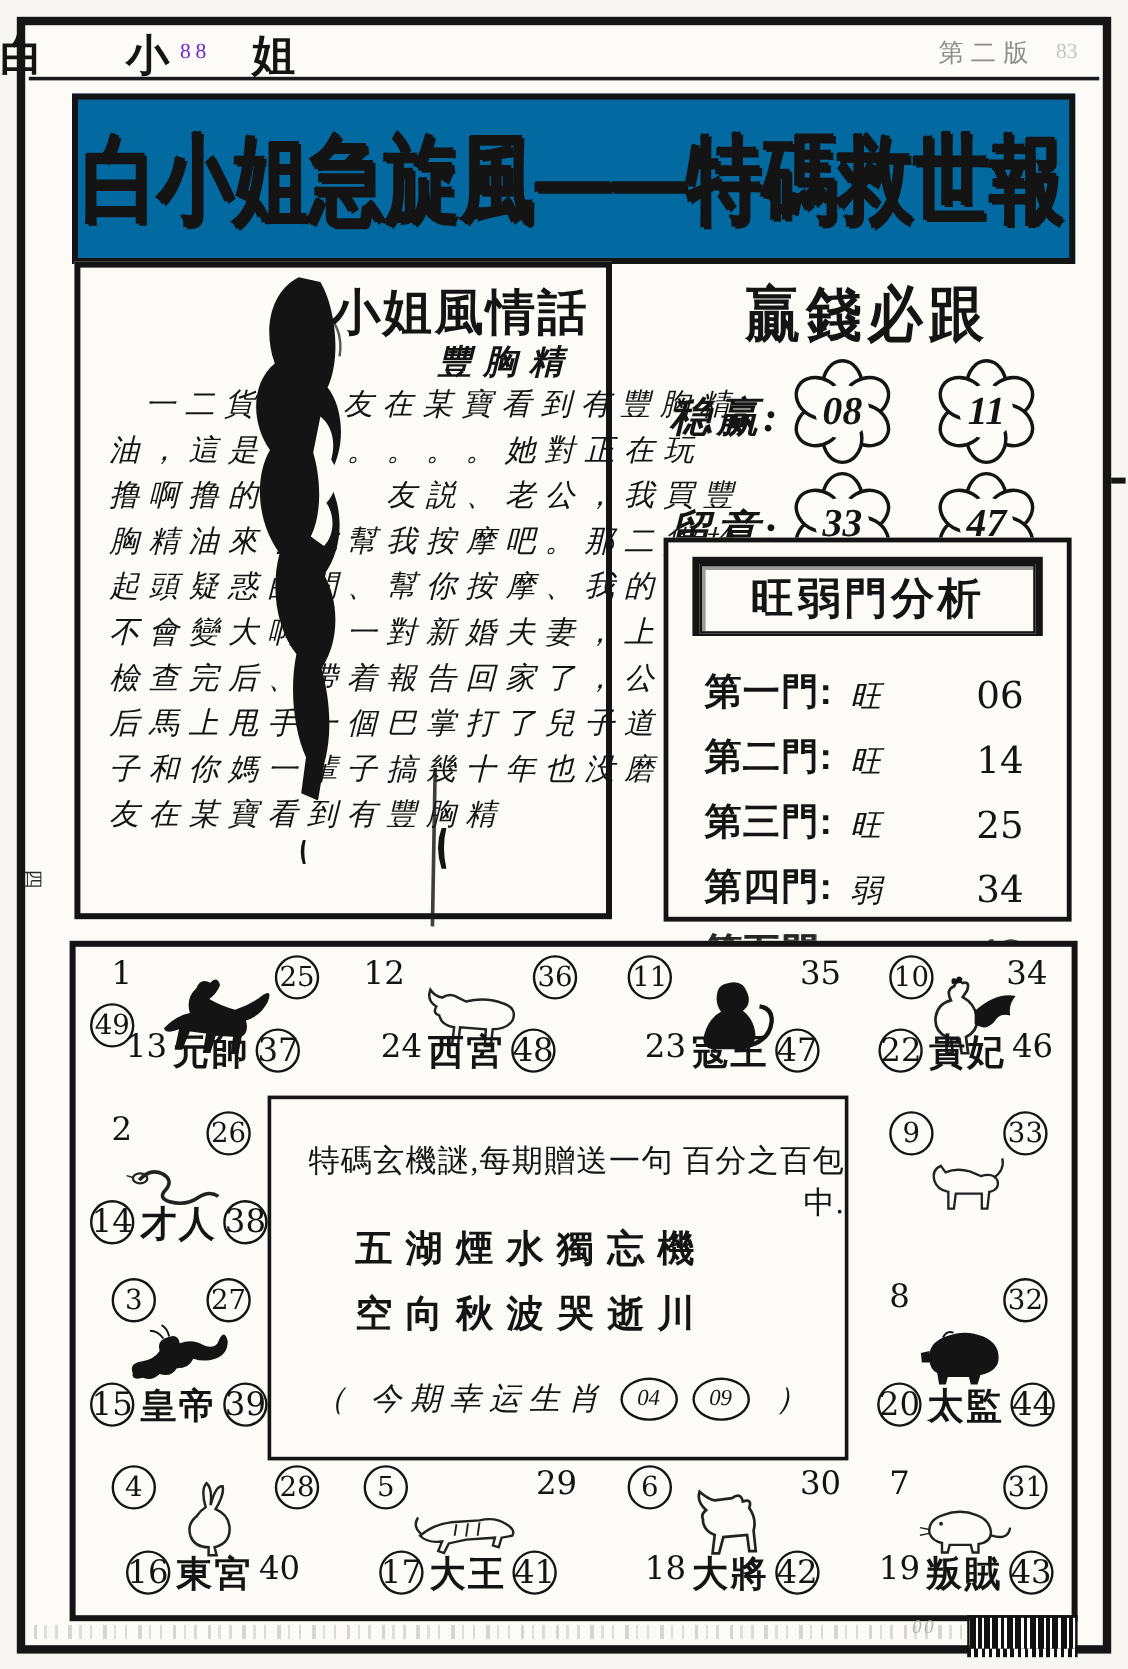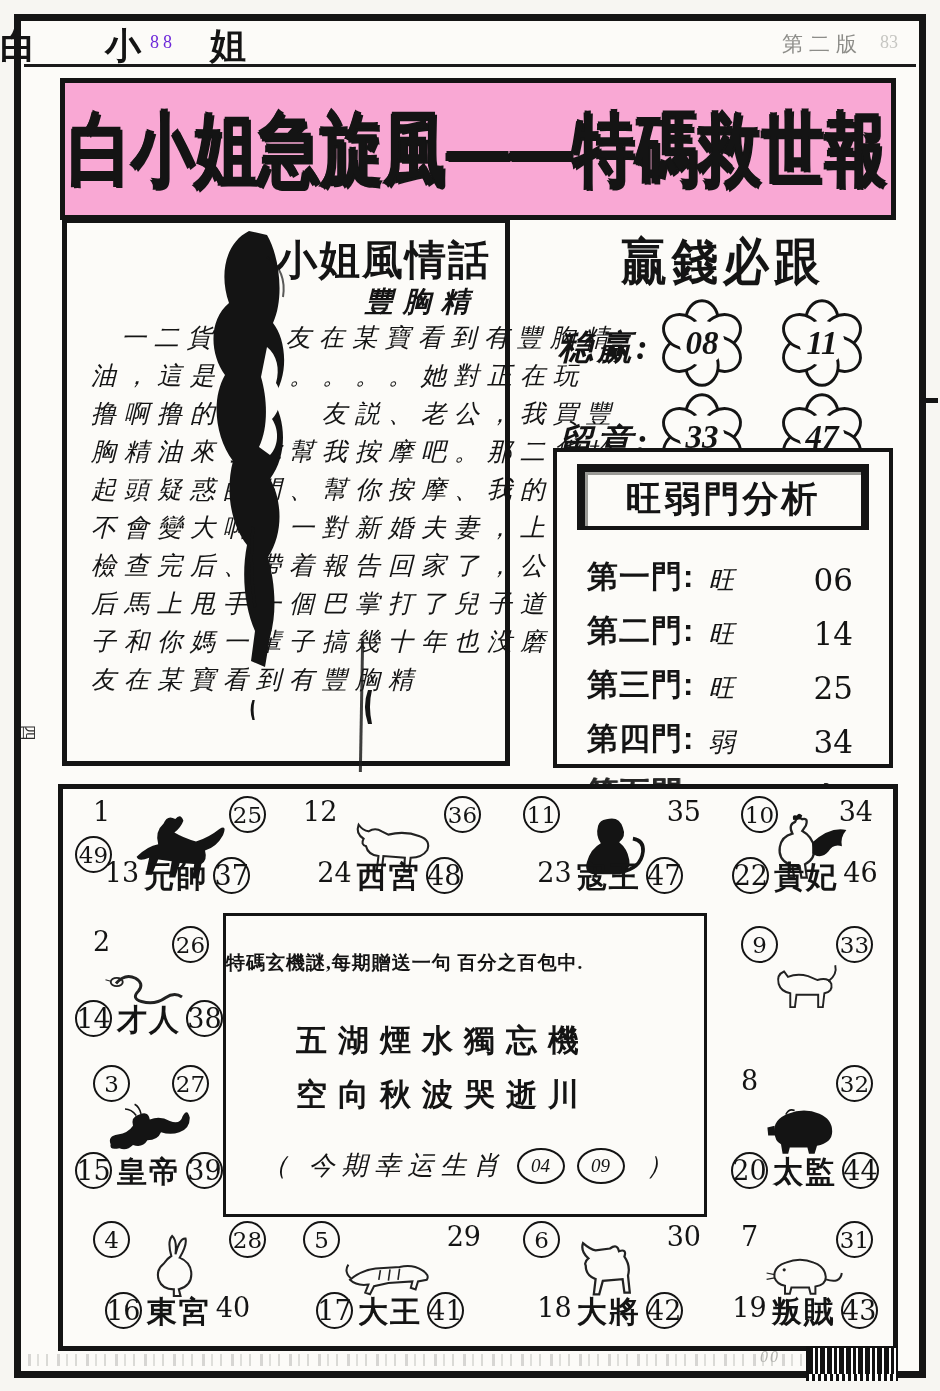--- a/index.html
+++ b/index.html
@@ -10,21 +10,21 @@
   
   .masthead{position:absolute;left:0;top:22px;width:940px;font-size:36px;
             letter-spacing:30px;font-weight:600;}
   .edition{position:absolute;left:782px;top:30px;font-size:21px;color:#8d8d89;letter-spacing:6px;}
   .noise-a{position:absolute;left:150px;top:32px;font-size:18px;color:#6d28d9;letter-spacing:4px;}
   .noise-b{position:absolute;left:880px;top:32px;font-size:18px;color:#c6c6c2;}
   .mast-rule{position:absolute;left:24px;top:64px;width:892px;height:3px;background:#1a1a1a;}
 
   
   .banner-box{position:absolute;left:60px;top:78px;width:826px;height:132px;border:5px solid #141414;
-              display:flex;align-items:center;justify-content:center;background:#f9a8d4;}
+              display:flex;align-items:center;justify-content:center;background:#0369a1;}
   .banner-text{font-family:"Liberation Sans","DejaVu Sans",sans-serif;font-weight:900;font-size:62px;
                letter-spacing:1px;transform:scaleY(1.3);white-space:nowrap;
                text-shadow:2px 2px 0 #141414,-1px 1px 0 #141414;}
 
   
   .story-box{position:absolute;left:62px;top:218px;width:438px;height:538px;border:5px solid #141414;background:#fcfbf8;}
   .story-title{position:absolute;right:14px;top:10px;font-size:41px;font-weight:700;letter-spacing:2px;}
   .story-subtitle{position:absolute;right:26px;top:60px;font-size:28px;font-weight:700;font-style:italic;letter-spacing:10px;}
   .story-lines{position:absolute;left:24px;top:96px;right:12px;}
   .story-line{font-size:25px;line-height:38px;letter-spacing:8px;font-style:italic;white-space:nowrap;}
@@ -68,21 +68,21 @@
   .corner.tl{left:18px;top:4px;} .corner.tr{right:14px;top:4px;} .corner.ml{left:0px;top:44px;}
   .circ{display:inline-flex;align-items:center;justify-content:center;width:37px;height:37px;
         border:2.5px solid #141414;border-radius:50%;font-size:23px;box-sizing:border-box;background:#fcfbf8;}
   .zanimal{position:absolute;left:50%;transform:translateX(-50%);}
   .zbottom{position:absolute;left:0;right:0;bottom:6px;display:flex;justify-content:center;align-items:flex-start;gap:5px;}
   .zname{font-size:30px;font-weight:700;letter-spacing:2px;}
   .znum{font-size:27px;font-family:"DejaVu Serif",serif;}
 
   
   .riddle-box{position:absolute;left:160px;top:124px;width:478px;height:298px;border:3px solid #141414;background:#fcfbf8;}
-  .riddle-intro{position:absolute;left:0;top:34px;width:100%;text-align:left;font-size:19px;font-weight:700;letter-spacing:1px;}
+  .riddle-intro{position:absolute;left:0;top:34px;width:100%;text-align:right;font-size:26px;font-weight:400;letter-spacing:1px;}
   .riddle-verse1{position:absolute;left:70px;top:104px;font-size:31px;font-weight:800;letter-spacing:11px;}
   .riddle-verse2{position:absolute;left:70px;top:158px;font-size:31px;font-weight:800;letter-spacing:11px;}
   .lucky-line{position:absolute;left:36px;top:232px;font-size:26px;font-style:italic;letter-spacing:7px;
               display:flex;align-items:flex-start;gap:10px;}
   .lucky-circ{display:inline-flex;align-items:center;justify-content:center;width:44px;height:32px;
               border:2px solid #141414;border-radius:50%;font-size:19px;font-style:italic;letter-spacing:0;}
 
   
   .noise-strip{position:absolute;left:28px;top:1354px;width:860px;height:12px;opacity:.55;
     background:repeating-linear-gradient(90deg,#b9b9b5 0 3px,transparent 3px 9px,#c9c9c5 9px 11px,transparent 11px 18px,#c0c0bc 18px 20px,transparent 20px 29px);

